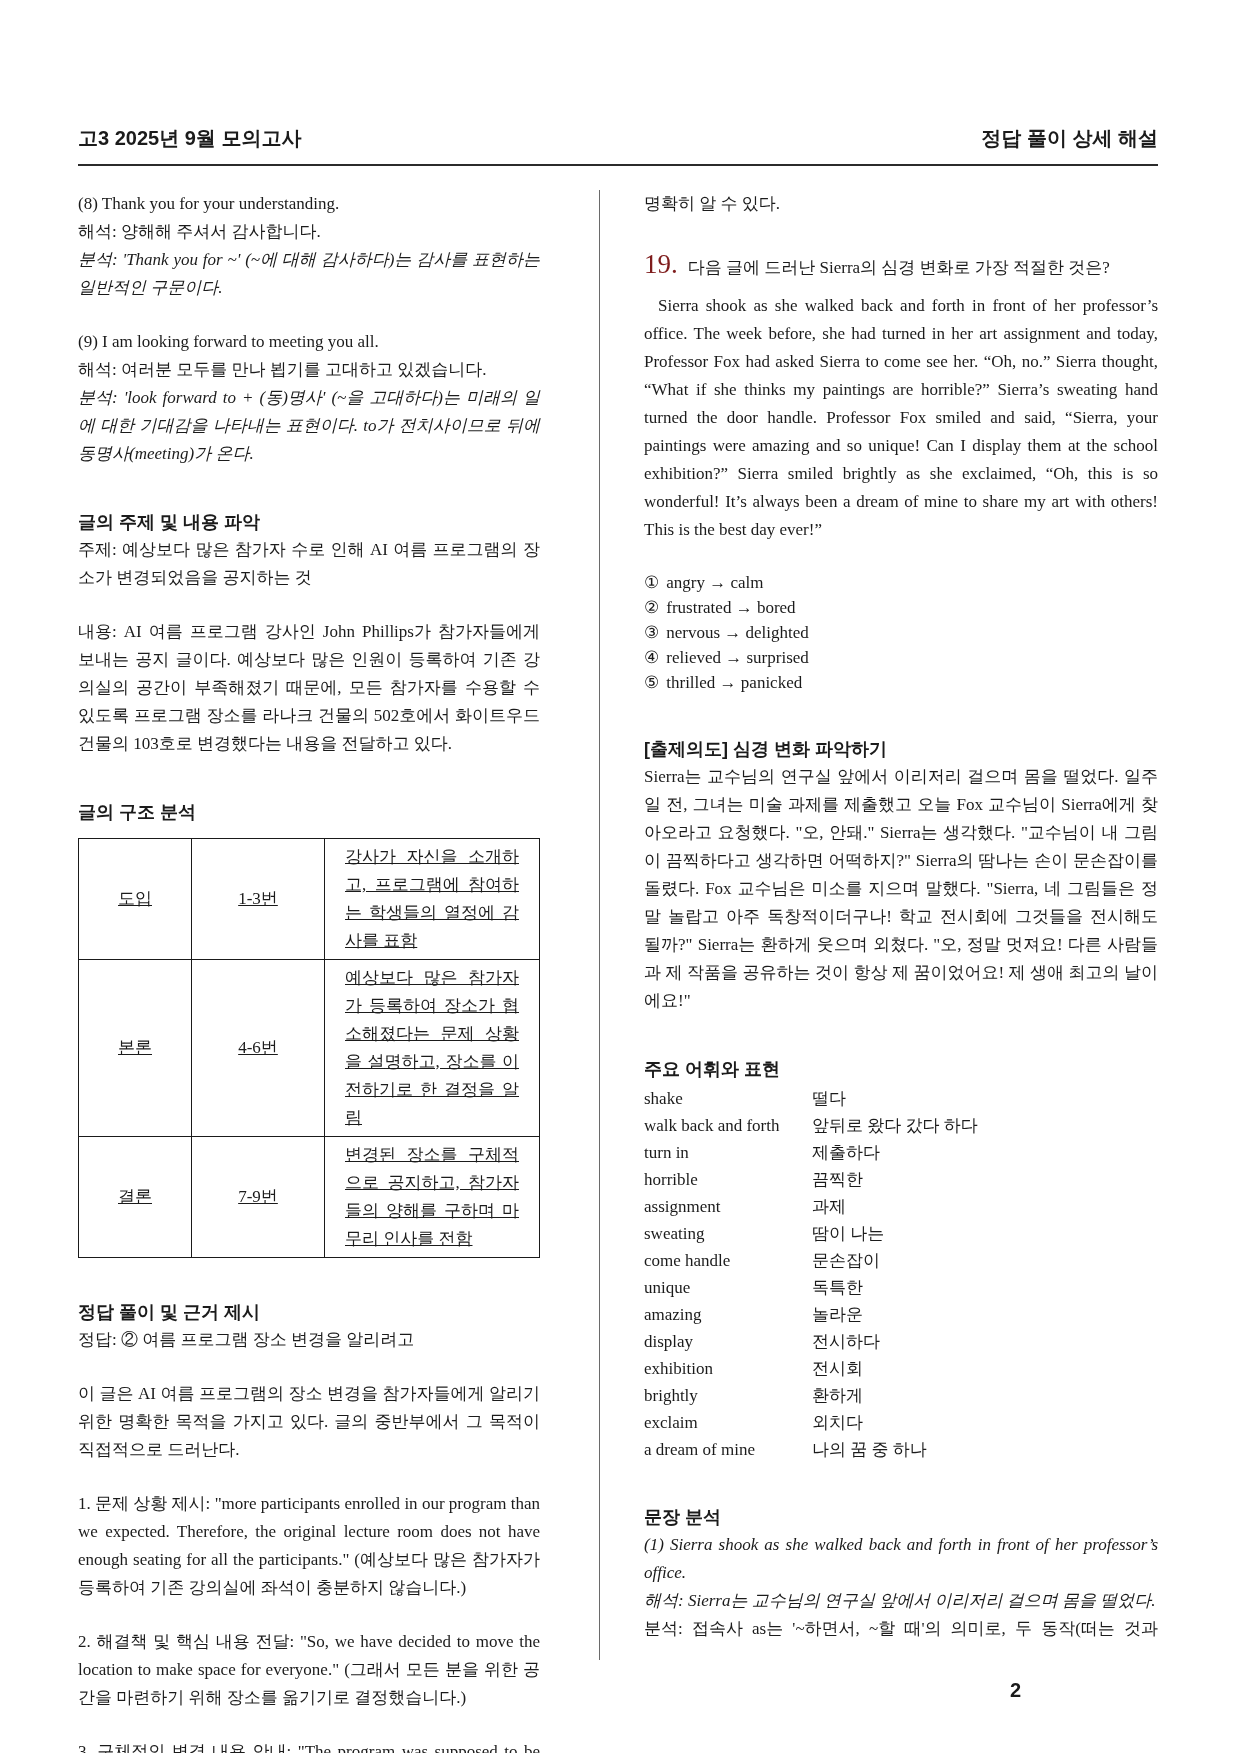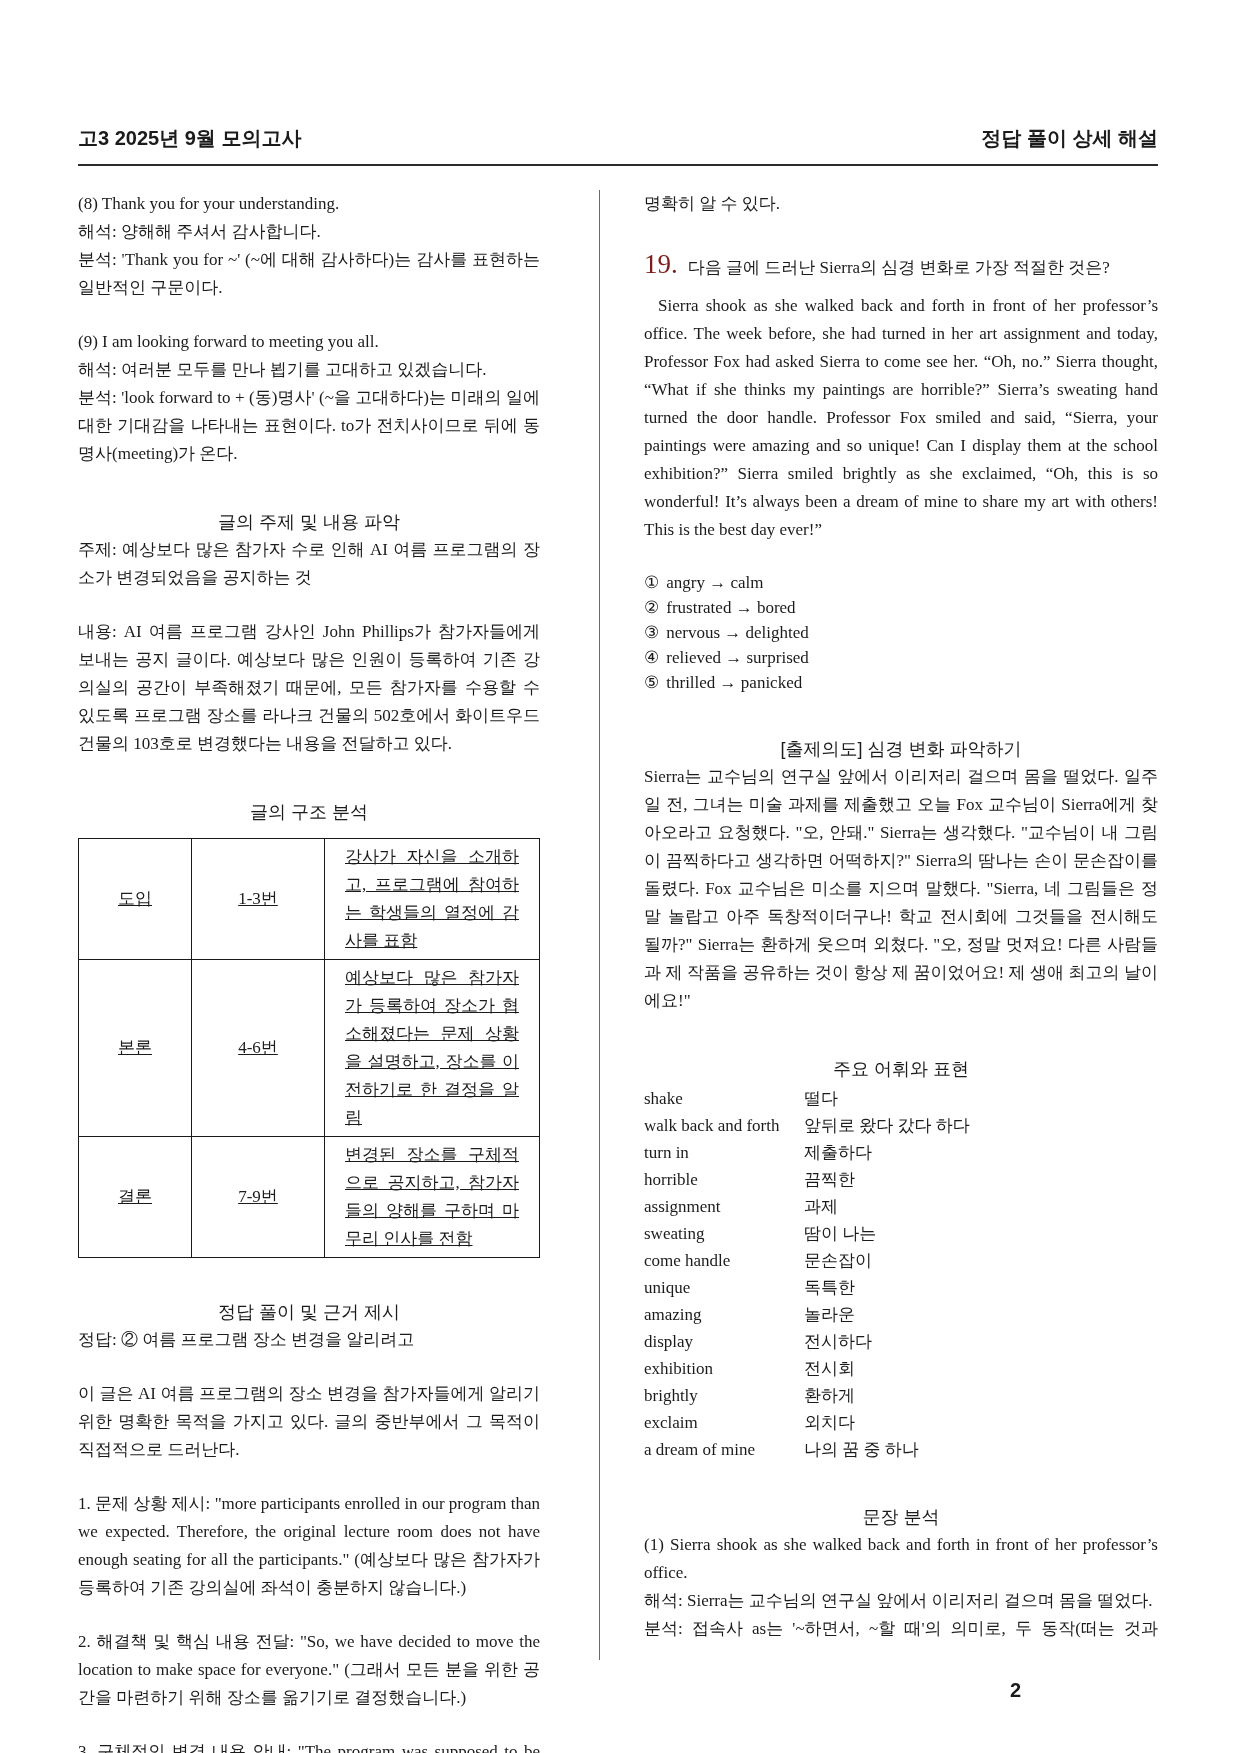--- a/index.html
+++ b/index.html
@@ -21,29 +21,29 @@
     font-weight:700; font-size:20px; line-height:24px;
   }
   .header-rule { border-bottom:2px solid #2b2b2b; margin-top:14px; }
   .columns { display:flex; margin-top:24px; }
   .col-left { flex:none; width:462px; }
   .divider { flex:none; width:1px; height:1470px; background:#6a6a6a; margin-left:59px; margin-right:44px; }
   .col-right { flex:1; min-width:0; }
 
   .block { margin:0 0 26px 0; }
   .line { text-align:left; }
-  .jt { text-align:justify; }
+  .jt { text-align:justify;font-style:italic; }
   .jlast { text-align:justify; text-align-last:justify; }
   .para { margin:0 0 26px 0; text-align:justify; }
   .indent { text-indent:14px; }
 
   .sheading {
     font-family:"Liberation Sans","DejaVu Sans",sans-serif;
-    font-weight:400; font-size:18px; line-height:28px;
-    margin:40px 0 0 0; text-align:center;
+    font-weight:700; font-size:18px; line-height:28px;
+    margin:40px 0 0 0; text-align:left;
   }
 
   table.structure {
     border-collapse:collapse; width:100%;
     margin:12px 0 0 0;
     font-size:17px; line-height:28px;
   }
   table.structure td { border:1.5px solid #1a1a1a; padding:4px 20px; vertical-align:middle;text-decoration:underline; }
   td.c-part { width:72px; text-align:center; }
   td.c-range { width:92px; text-align:center; }
@@ -52,21 +52,21 @@
   .qline { margin:32px 0 10px 0; }
   .qnum {
     color:#7f1d1d; font-size:27px; line-height:28px;
     margin-right:10px; font-family:"Liberation Serif","DejaVu Serif",serif;
   }
   .options { margin:0 0 26px 0; }
   .option { line-height:25px; }
   .option .marker { margin-right:7px; }
 
   .vocab { margin:2px 0 0 0; }
-  .vocab-row { display:flex; line-height:27px; }
+  .vocab-row { display:flex; line-height:27px;gap:8px; }
   .vocab-en { min-width:152px; padding-right:8px; }
   .vocab-ko { flex:1; }
 
   .page-number {
     position:absolute; left:1010px; top:1676px;
     font-family:"Liberation Sans","DejaVu Sans",sans-serif;
     font-weight:700; font-size:20px;
   }
 </style>
 </head>

